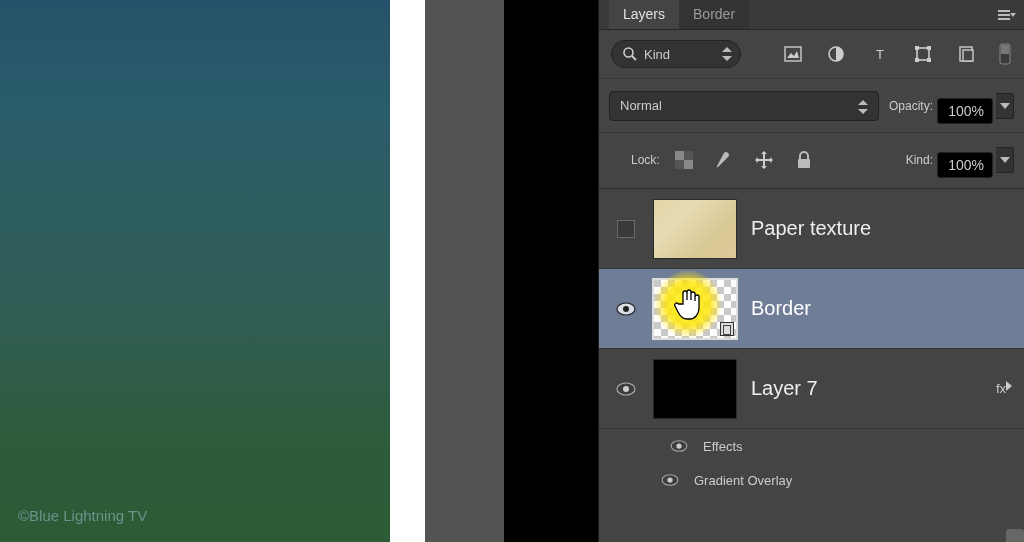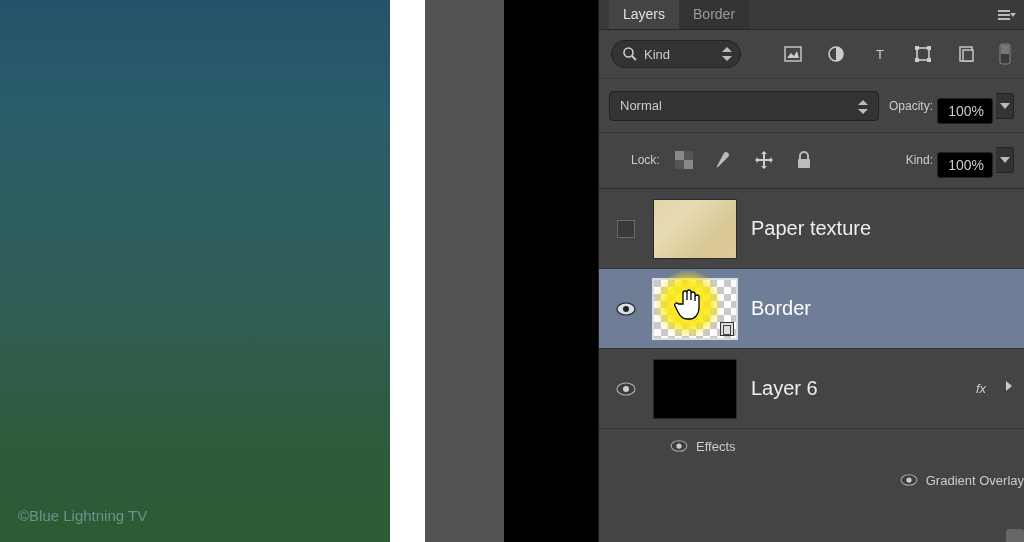--- a/index.html
+++ b/index.html
@@ -37,24 +37,24 @@
 .thumb{width:84px;height:60px;border:1px solid #2a2a2a;background:#000;position:relative;flex-shrink:0;}
 .thumb.paper{background:linear-gradient(135deg,#e4d5a6 0%,#e8dbb4 30%,#d8c894 70%,#dfc99a 100%);}
 .thumb.checker{outline:2px solid #ddd;outline-offset:-1px;background-image:
  conic-gradient(#fff 0 25%,#c9c9c9 0 50%,#fff 0 75%,#c9c9c9 0);
  background-size:14px 14px;}
 .thumb.black{background:#000;}
 .thumb-smartbadge{position:absolute;right:2px;bottom:2px;width:14px;height:14px;background:#ddd;border:1px solid #333;}
 .thumb-smartbadge::before{content:"";position:absolute;left:2px;top:2px;width:6px;height:8px;border:1px solid #444;}
 .layer-name{margin-left:14px;font-size:20px;color:#eee;}
 .layer-row.selected .layer-name{color:#fff;}
-.fx-col{margin-left:auto;margin-right:12px;font-style:italic;color:#ddd;font-size:16px;display:flex;align-items:flex-start;gap:20px;}
+.fx-col{margin-left:auto;margin-right:12px;color:#ddd;font-size:16px;display:flex;align-items:flex-start;gap:0;}
 .scrollbar{position:absolute;right:0;top:340px;width:18px;height:34px;background:#666;border-radius:3px;}
-.effects-sub{display:flex;align-items:center;height:34px;padding-left:70px;gap:7px;font-size:15px;color:#ddd;}
-.effects-sub.sub2{padding-left:94px;justify-content:flex-end;}
+.effects-sub{display:flex;align-items:center;height:34px;padding-left:70px;gap:14px;font-size:15px;color:#ddd;}
+.effects-sub.sub2{padding-left:61px;}
 .updown-arrows{width:10px;height:14px;position:relative;}
 .updown-arrows::before{content:"";position:absolute;left:0;top:0;border-left:5px solid transparent;border-right:5px solid transparent;border-bottom:5px solid #bbb;}
 .updown-arrows::after{content:"";position:absolute;left:0;bottom:0;border-left:5px solid transparent;border-right:5px solid transparent;border-top:5px solid #bbb;}
 .cursor-overlay{position:absolute;left:654px;top:270px;width:68px;height:68px;pointer-events:none;z-index:50;}
 .cursor-glow{position:absolute;left:0;top:0;width:68px;height:68px;border-radius:50%;background:radial-gradient(circle,rgba(255,240,30,.95) 0%,rgba(255,230,10,.85) 45%,rgba(255,230,10,0) 72%);}
 .cursor-hand{position:absolute;left:20px;top:16px;width:30px;height:36px;}
 .tri-down{width:0;height:0;border-left:5px solid transparent;border-right:5px solid transparent;border-top:6px solid #bbb;}
 .tri-right{width:0;height:0;border-top:5px solid transparent;border-bottom:5px solid transparent;border-left:6px solid #ccc;}
 </style>
 </head>
@@ -201,21 +201,21 @@
     </div>
 
     <div class="layer-row">
       <div class="vis-col">
         <svg width="22" height="16" viewBox="0 0 22 16">
             <ellipse cx="11" cy="8" rx="9" ry="6" stroke="#aaa" stroke-width="1.2" fill="#3d3d3d"></ellipse>
             <circle cx="11" cy="8" r="3" fill="#ccc"></circle>
           </svg>
       </div>
       <div class="thumb black"></div>
-      <div class="layer-name">Layer 6</div>
+      <div class="layer-name">Layer 7</div>
       <div class="fx-col">
         <span>fx</span>
         <div class="tri-right" style="transform:rotate(0deg);"></div>
       </div>
     </div>
 
     <div class="effects-sub">
       <svg width="20" height="14" viewBox="0 0 22 16">
           <ellipse cx="11" cy="8" rx="9" ry="6" stroke="#aaa" stroke-width="1.2" fill="#3d3d3d"></ellipse>
           <circle cx="11" cy="8" r="3" fill="#ccc"></circle>

